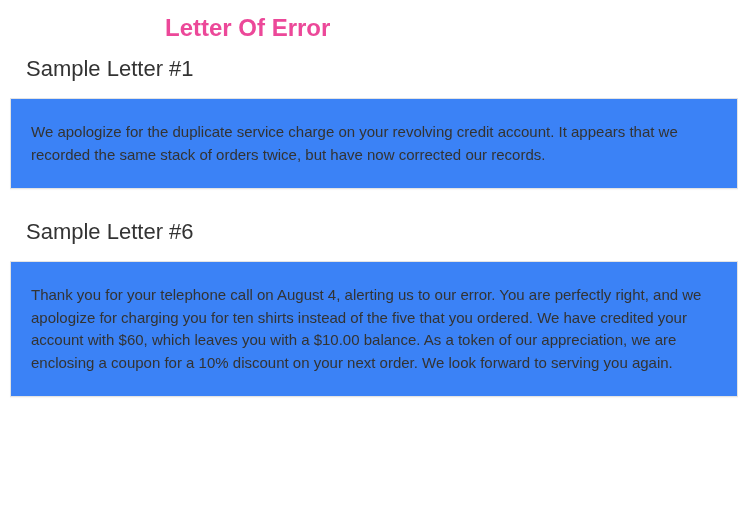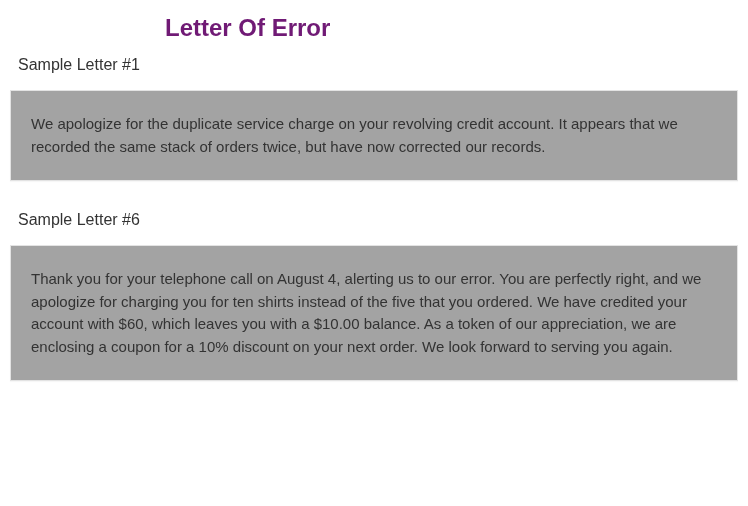--- a/index.html
+++ b/index.html
@@ -10,35 +10,35 @@
     body {
       font-family: Arial, Helvetica, sans-serif;
       background: #ffffff;
       padding: 10px;
       width: 748px;
       color: #333;
     }
     .page-title {
       font-size: 24px;
       font-weight: bold;
-      color: #701a75;
+      color: #ec4899;
       margin-left: 155px;
       margin-top: 4px;
       margin-bottom: 14px;
     }
     .section-heading {
-      font-size: 16px;
+      font-size: 22px;
       font-weight: 400;
       color: #333;
       margin-bottom: 16px;
-      margin-left: 8px;
+      margin-left: 16px;
     }
     .letter-box {
       border: 1px solid #e3e3e3;
-      background: #a3a3a3;
+      background: #3b82f6;
       padding: 22px 20px;
       margin-bottom: 30px;
       box-shadow: 0 1px 1px rgba(0,0,0,0.03);
     }
     .letter-box p {
       font-size: 15px;
       line-height: 1.5;
       color: #333;
       margin-bottom: 14px;
     }

